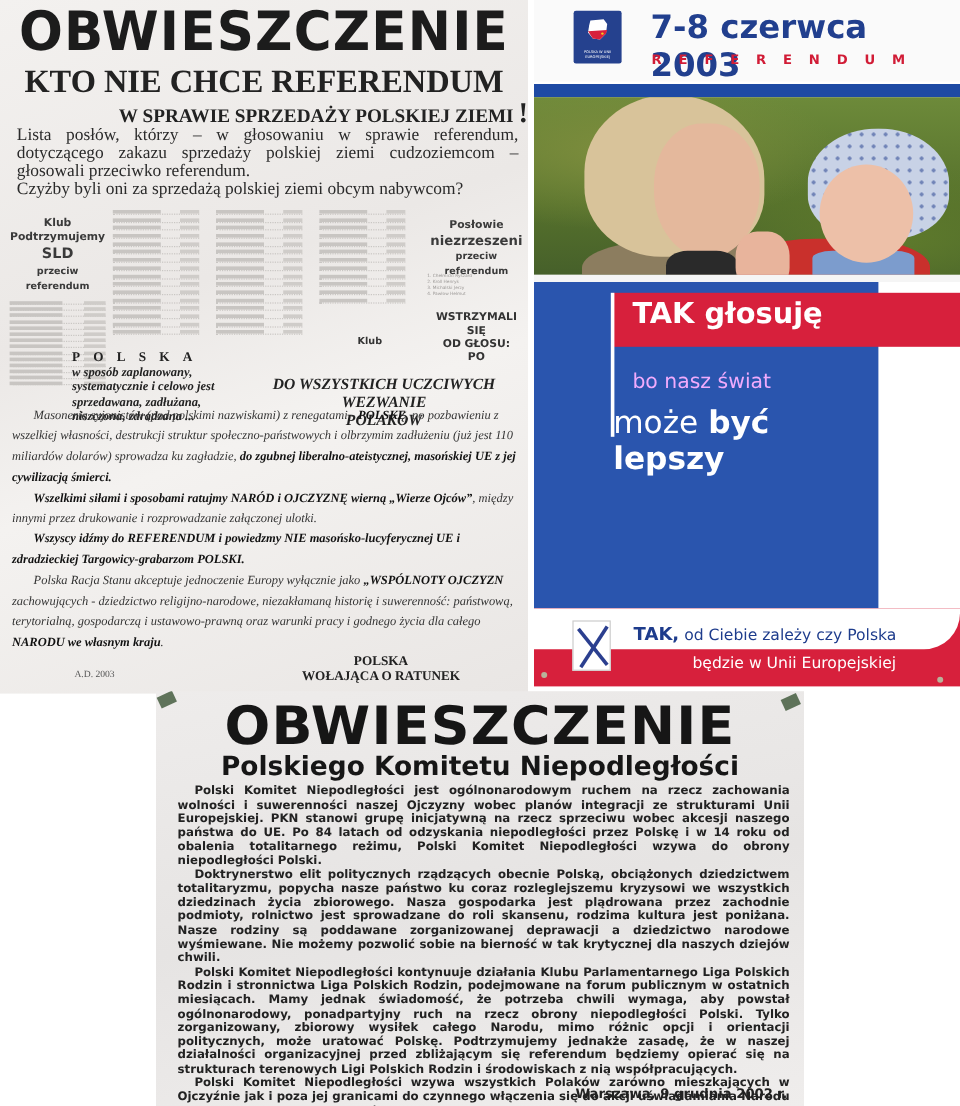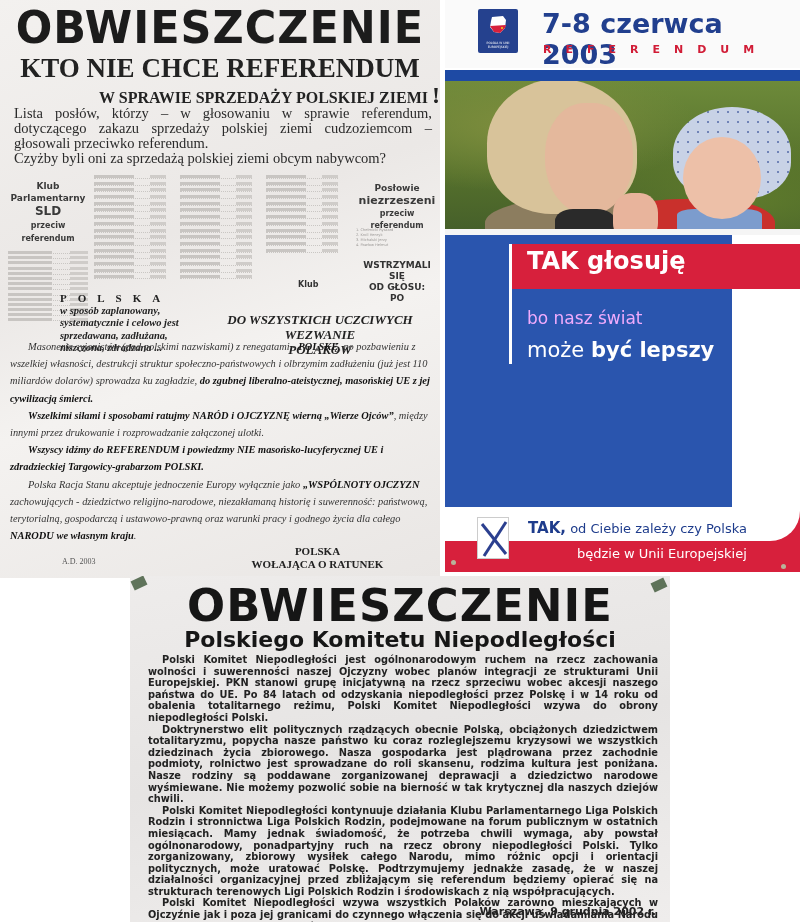--- a/index.html
+++ b/index.html
@@ -67,21 +67,21 @@
   .baby-face{position:absolute;left:238px;top:56px;width:78px;height:82px;background:#edc0a8;border-radius:50%;}
   .baby-body{position:absolute;left:170px;top:118px;width:160px;height:60px;background:#c9302c;border-radius:40% 40% 0 0;}
   .baby-bib{position:absolute;left:232px;top:128px;width:85px;height:30px;background:#7c9ccd;border-radius:20% 20% 0 0;}
   .hand{position:absolute;left:168px;top:112px;width:45px;height:50px;background:#e8b49c;border-radius:40%;}
   .rp-sep{position:absolute;left:0;top:229px;width:355px;height:6px;background:#f5f5f5;}
   .rp-blue{position:absolute;left:0;top:235px;width:287px;height:272px;background:#2a55ae;}
   .rp-redbar{position:absolute;left:66px;top:9px;width:289px;height:45px;background:#d7203c;}
   .rp-vline{position:absolute;left:64px;top:9px;width:3px;height:120px;background:#ffffff;}
   .rp-tak{position:absolute;left:82px;top:12px;font-family:"DejaVu Sans",sans-serif;font-weight:bold;font-size:24px;color:#fff;}
   .rp-line1{position:absolute;left:82px;top:73px;font-family:"DejaVu Sans",sans-serif;font-size:17px;color:#f0abfc;}
-  .rp-line2{position:absolute;left:82px;top:103px;font-family:"DejaVu Sans",sans-serif;font-size:21px;color:#fff;}
+  .rp-line2{position:absolute;left:66px;top:103px;font-family:"DejaVu Sans",sans-serif;font-size:26px;color:#fff;}
   .rp-line2 b{font-weight:bold;}
   .rp-bottom{position:absolute;left:0;top:507px;width:355px;height:65px;background:#d7203c;}
   .rp-bottom-white{position:absolute;left:0;top:0;width:355px;height:34px;background:#ffffff;border-radius:0 0 30px 0;}
   .rp-check{position:absolute;left:32px;top:10px;width:32px;height:42px;background:#fff;border:1px solid #ccc;}
   .rp-check svg{width:32px;height:42px;}
   .rp-b1{position:absolute;left:83px;top:12px;font-family:"DejaVu Sans",sans-serif;font-size:13px;color:#1e3c8c;}
   .rp-b1 b{font-size:15px;}
   .rp-b2{position:absolute;left:132px;top:39px;font-family:"DejaVu Sans",sans-serif;font-size:13px;color:#fff;}
   .rp-rivet{position:absolute;width:5px;height:5px;border-radius:50%;background:#b9b29a;}
 
@@ -106,21 +106,21 @@
     <span class="excl">!</span>
   </div>
   <div class="lp-intro">
     <p>Lista posłów, którzy – w głosowaniu w sprawie referendum, dotyczącego zakazu sprzedaży polskiej ziemi cudzoziemcom – głosowali przeciwko referendum.</p>
     <p>Czyżby byli oni za sprzedażą polskiej ziemi obcym nabywcom?</p>
   </div>
 
   <div class="lp-lists">
     <div class="club-head">
       <div class="l1">Klub</div>
-      <div class="l2">Parlamentarny</div>
+      <div class="l2">Podtrzymujemy</div>
       <div class="l3">SLD</div>
       <div class="l4">przeciw referendum</div>
     </div>
     <div class="sld-list">
       <div class="name-row"></div>
         <div class="name-row"></div>
       <div class="name-row"></div>
         <div class="name-row"></div>
       <div class="name-row"></div>
         <div class="name-row"></div>

